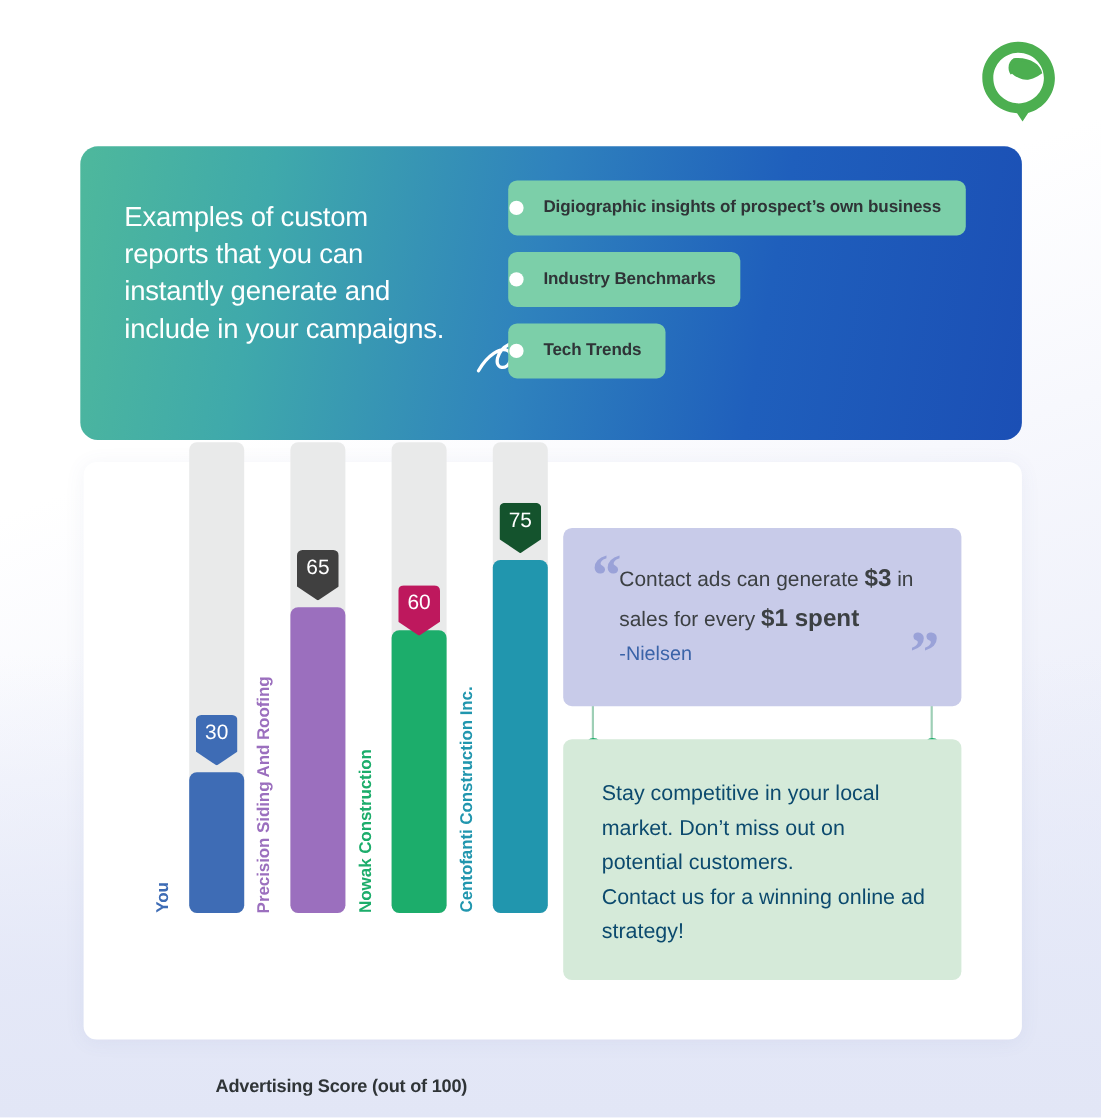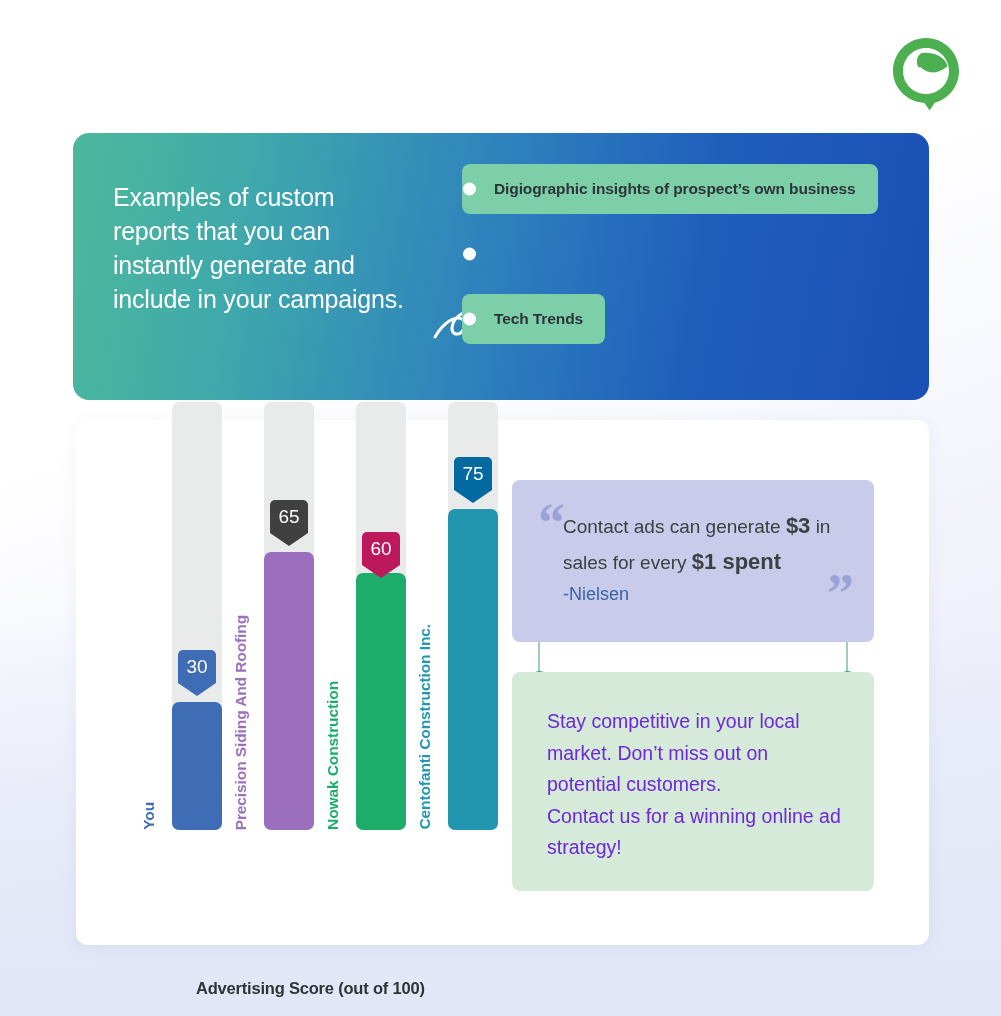--- a/index.html
+++ b/index.html
@@ -251,21 +251,21 @@
     background: #d5ead9;
     border-radius: 8px;
   }
   #cta-text {
     position: absolute;
     left: 35px;
     top: 34px;
     width: 300px;
     font-size: 19.5px;
     line-height: 1.62;
-    color: #6d28d9;
+    color: #0c4a6e;
   }
 
   
   .conn-line {
     position: absolute;
     width: 2px;
     background: #9ecfb6;
   }
   .conn-dot {
     position: absolute;
@@ -306,20 +306,21 @@
     <div id="pill-list">
 
       <div class="pill-row">
         <span class="pill-bullet"></span>
         <span class="pill">Digiographic insights of prospect’s own business</span>
       </div>
 
 
       <div class="pill-row">
         <span class="pill-bullet"></span>
+        <span class="pill">Industry Benchmarks</span>
       </div>
 
       <div class="pill-row">
         <span class="pill-bullet"></span>
         <span class="pill">Tech Trends</span>
       </div>
 
     </div>
   </div>
 
@@ -345,21 +346,21 @@
         <div class="bar-group" style="left:184px;">
           <div class="bar-track"></div>
           <div class="bar-fill" style="height:256.8px;background:#1cad6b;"></div>
           <div class="bar-badge" style="bottom:252px;background:#be185d;text-align:right;">60</div>
           <div class="bar-cat-label" style="color:#1cad6b;">Nowak Construction</div>
         </div>
 
         <div class="bar-group" style="left:276px;">
           <div class="bar-track"></div>
           <div class="bar-fill" style="height:321px;background:#2196ae;"></div>
-          <div class="bar-badge" style="bottom:327px;background:#0369a1;">75</div>
+          <div class="bar-badge" style="bottom:327px;background:#14532d;">75</div>
           <div class="bar-cat-label" style="color:#2196ae;">Centofanti Construction Inc.</div>
         </div>
 
       </div>
       <div id="axis-label">Advertising Score (out of 100)</div>
     </div>
 
     <div class="conn-line" style="left:462px; top:210px; height:58px;"></div>
     <div class="conn-line" style="left:770px; top:210px; height:58px;"></div>
 

